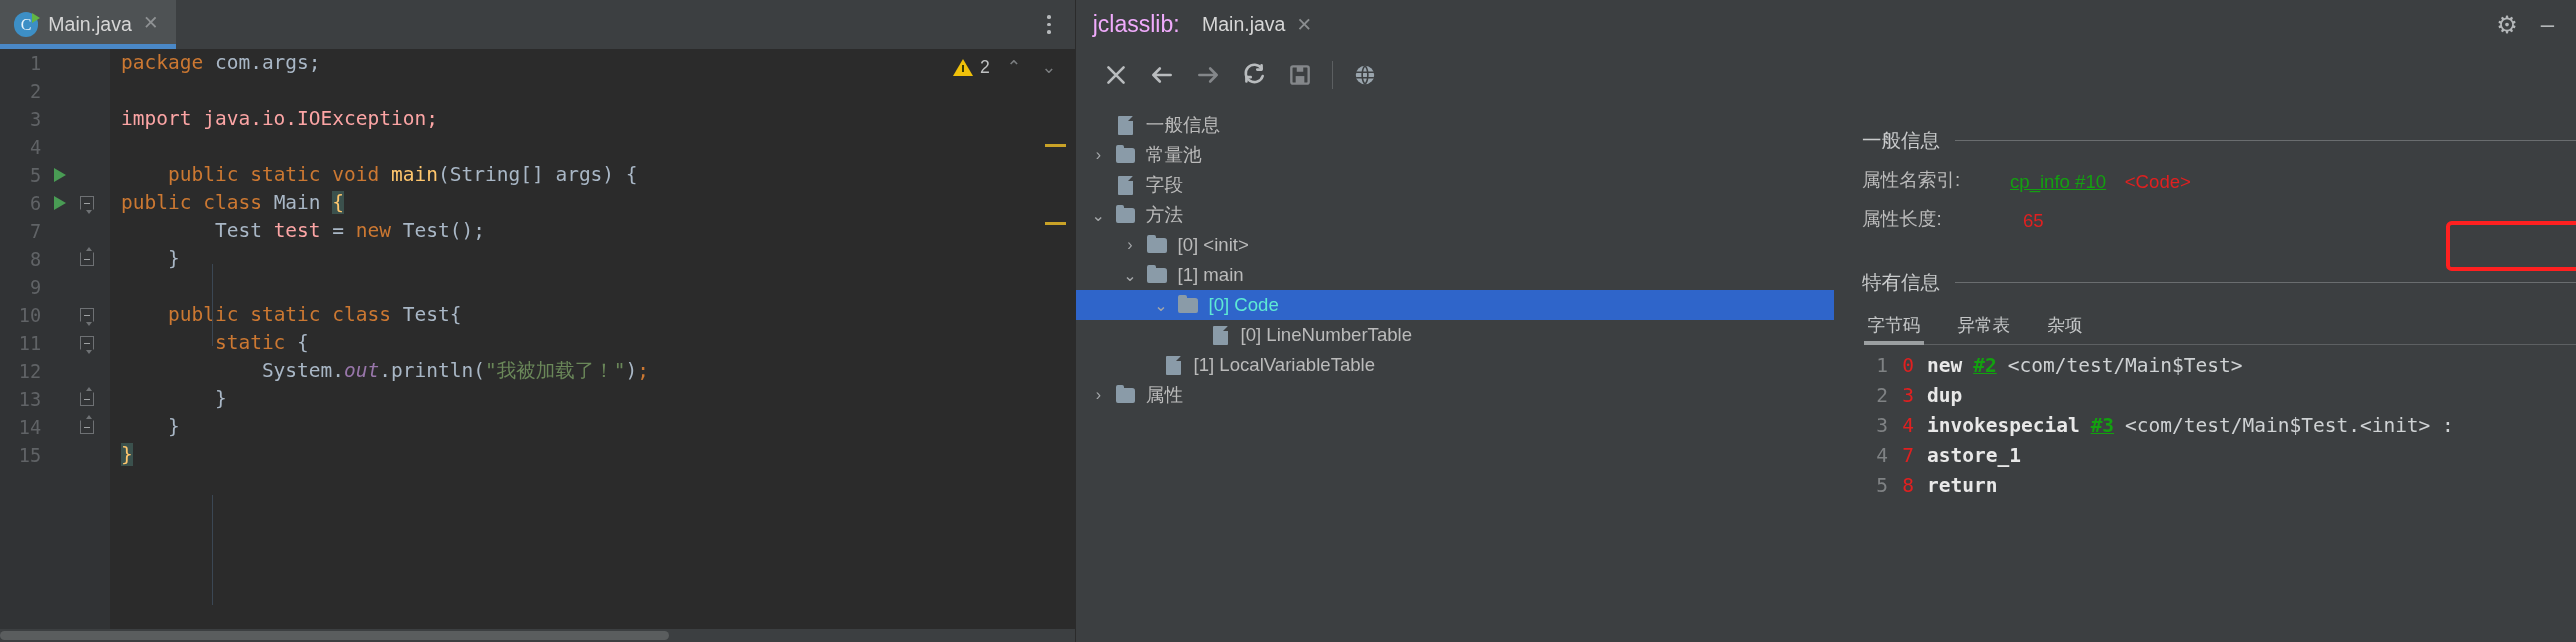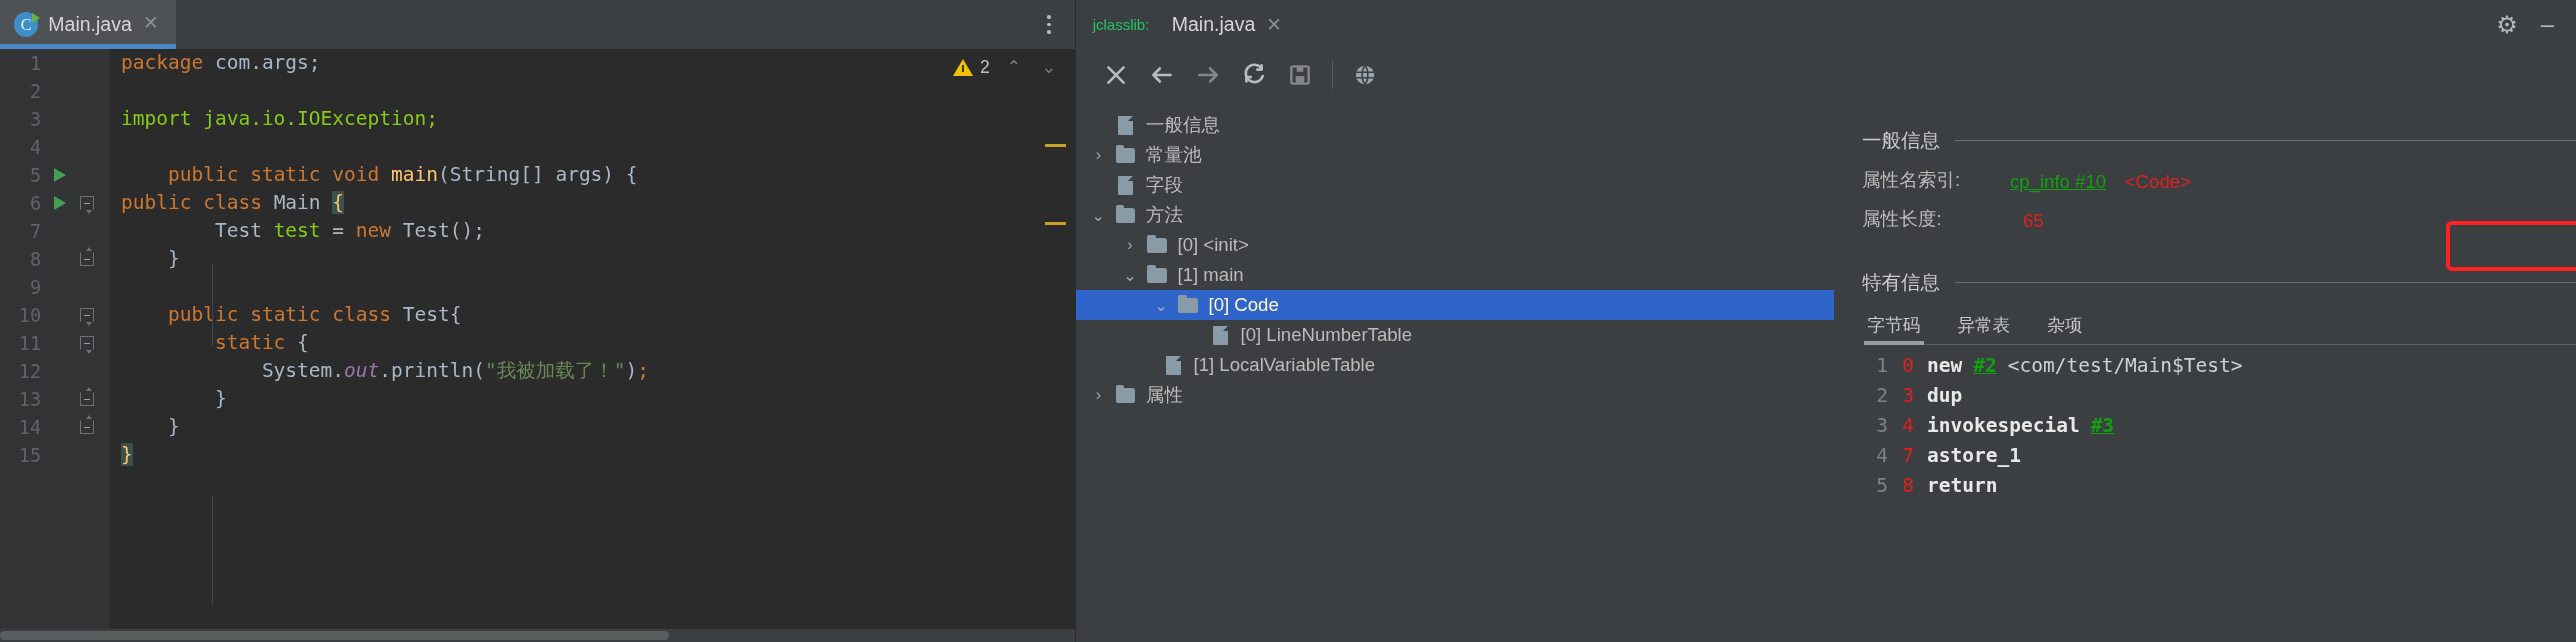--- a/index.html
+++ b/index.html
@@ -86,21 +86,21 @@
   .code-line {
     height: 28px; line-height: 28px; white-space: pre;
     font-family: "DejaVu Sans Mono", monospace; font-size: 19.5px; color: #a9b7c6;
   }
   .kw { color: #cc7832; }
   .str { color: #6a8759; }
   .fld { color: #9876aa; font-style: italic; }
   .mth { color: #ffc66d; }
   .plain { color: #a9b7c6; }
   .brace-hl { background: #3b514d; color: #ffc66d; }
-  .grey { color: #84cc16; margin-top: 24px; }
+  .grey { color: #fca5a5; margin-top: 24px; }
 
   .vline {
     position: absolute; top: 0; bottom: 0; width: 0.9px; background: #3b4754;
   }
 
   
   .err-strip {
     position: absolute; right: 0; top: 0; height: 37px; display: flex; align-items: center;
     gap: 13px; padding-right: 15px; z-index: 5;
   }
@@ -123,21 +123,21 @@
   }
   .hscroll .thumb { position: absolute; left: 0; top: 1.9px; height: 9.3px; width: 669px; background: #5a5d5e; border-radius: 4.6px; }
 
   
   .tool-pane { flex: 1; height: 643px; background: #3c3f41; display: flex; flex-direction: column; position: relative; }
 
   .tool-header {
     height: 49px; display: flex; align-items: center; gap: 15px;
     padding-left: 16.7px; background: #3c3f41; border-left: 0.9px solid #2b2b2b;
   }
-  .tool-label { color: #22c55e; font-size: 15px; }
+  .tool-label { color: #f0abfc; font-size: 23px; }
   .tool-tab { display: flex; align-items: center; gap: 11px; margin-left: 7.4px; }
   .tool-tab-title { color: #d6d6d6; font-size: 19.5px; }
   .tool-tab-close { color: #8b8e90; font-size: 18.6px; }
   .tool-header-right { margin-left: auto; display: flex; align-items: center; gap: 20.4px; padding-right: 22px; }
   .gear { width: 24px; height: 24px; position: relative; }
   .gear::before {
     content: "\2699"; color: #b4b7b9; font-size: 24px; line-height: 24px;
   }
   .minus-ico { color: #b4b7b9; font-size: 24px; line-height: 18.6px; }
 
@@ -148,21 +148,21 @@
   .tb-btn {
     width: 46px; height: 41px; display: flex; align-items: center; justify-content: center;
   }
   .tb-sep { width: 0.9px; height: 28px; background: #5c5f61; margin: 0 9.3px; }
 
   .tool-content { flex: 1; display: flex; border-left: 0.9px solid #2b2b2b; position: relative; overflow: hidden; }
 
   .tree-panel { width: 758px; flex: 0 0 758px; background: #3c3f41; padding-top: 9.3px; position: relative; }
   .tree-row { height: 30px; display: flex; align-items: center; white-space: nowrap; }
   .tree-row.selected { background: #2f65ca; }
-  .tree-row.selected .tree-label { color: #fef9c3; }
+  .tree-row.selected .tree-label { color: #5eead4; }
   .tw-arrow {
     width: 26px; display: flex; align-items: center; justify-content: center;
     color: #a3a6a8; font-size: 16px; flex: 0 0 26px;
   }
   .tw-arrow.blank { color: transparent; }
   .tw-icon { width: 28px; flex: 0 0 28px; display: flex; align-items: center; justify-content: center; }
   .ico-folder {
     width: 19.5px; height: 15px; background: #8a9ba8; border-radius: 0.9px 2.8px 1.9px 1.9px; position: relative;
   }
   .ico-folder::before {
@@ -495,20 +495,21 @@
             <div class="bc-line">
               <span class="bc-ln">2</span>
               <span class="bc-off">3</span>
               <span class="bc-op">dup</span>
             </div>
             <div class="bc-line">
               <span class="bc-ln">3</span>
               <span class="bc-off">4</span>
               <span class="bc-op">invokespecial</span>
               <span class="bc-ref">#3</span>
+              <span class="bc-arg">&lt;com/test/Main$Test.&lt;init&gt; : </span>
             </div>
             <div class="bc-line">
               <span class="bc-ln">4</span>
               <span class="bc-off">7</span>
               <span class="bc-op">astore_1</span>
             </div>
             <div class="bc-line">
               <span class="bc-ln">5</span>
               <span class="bc-off">8</span>
               <span class="bc-op">return</span>

